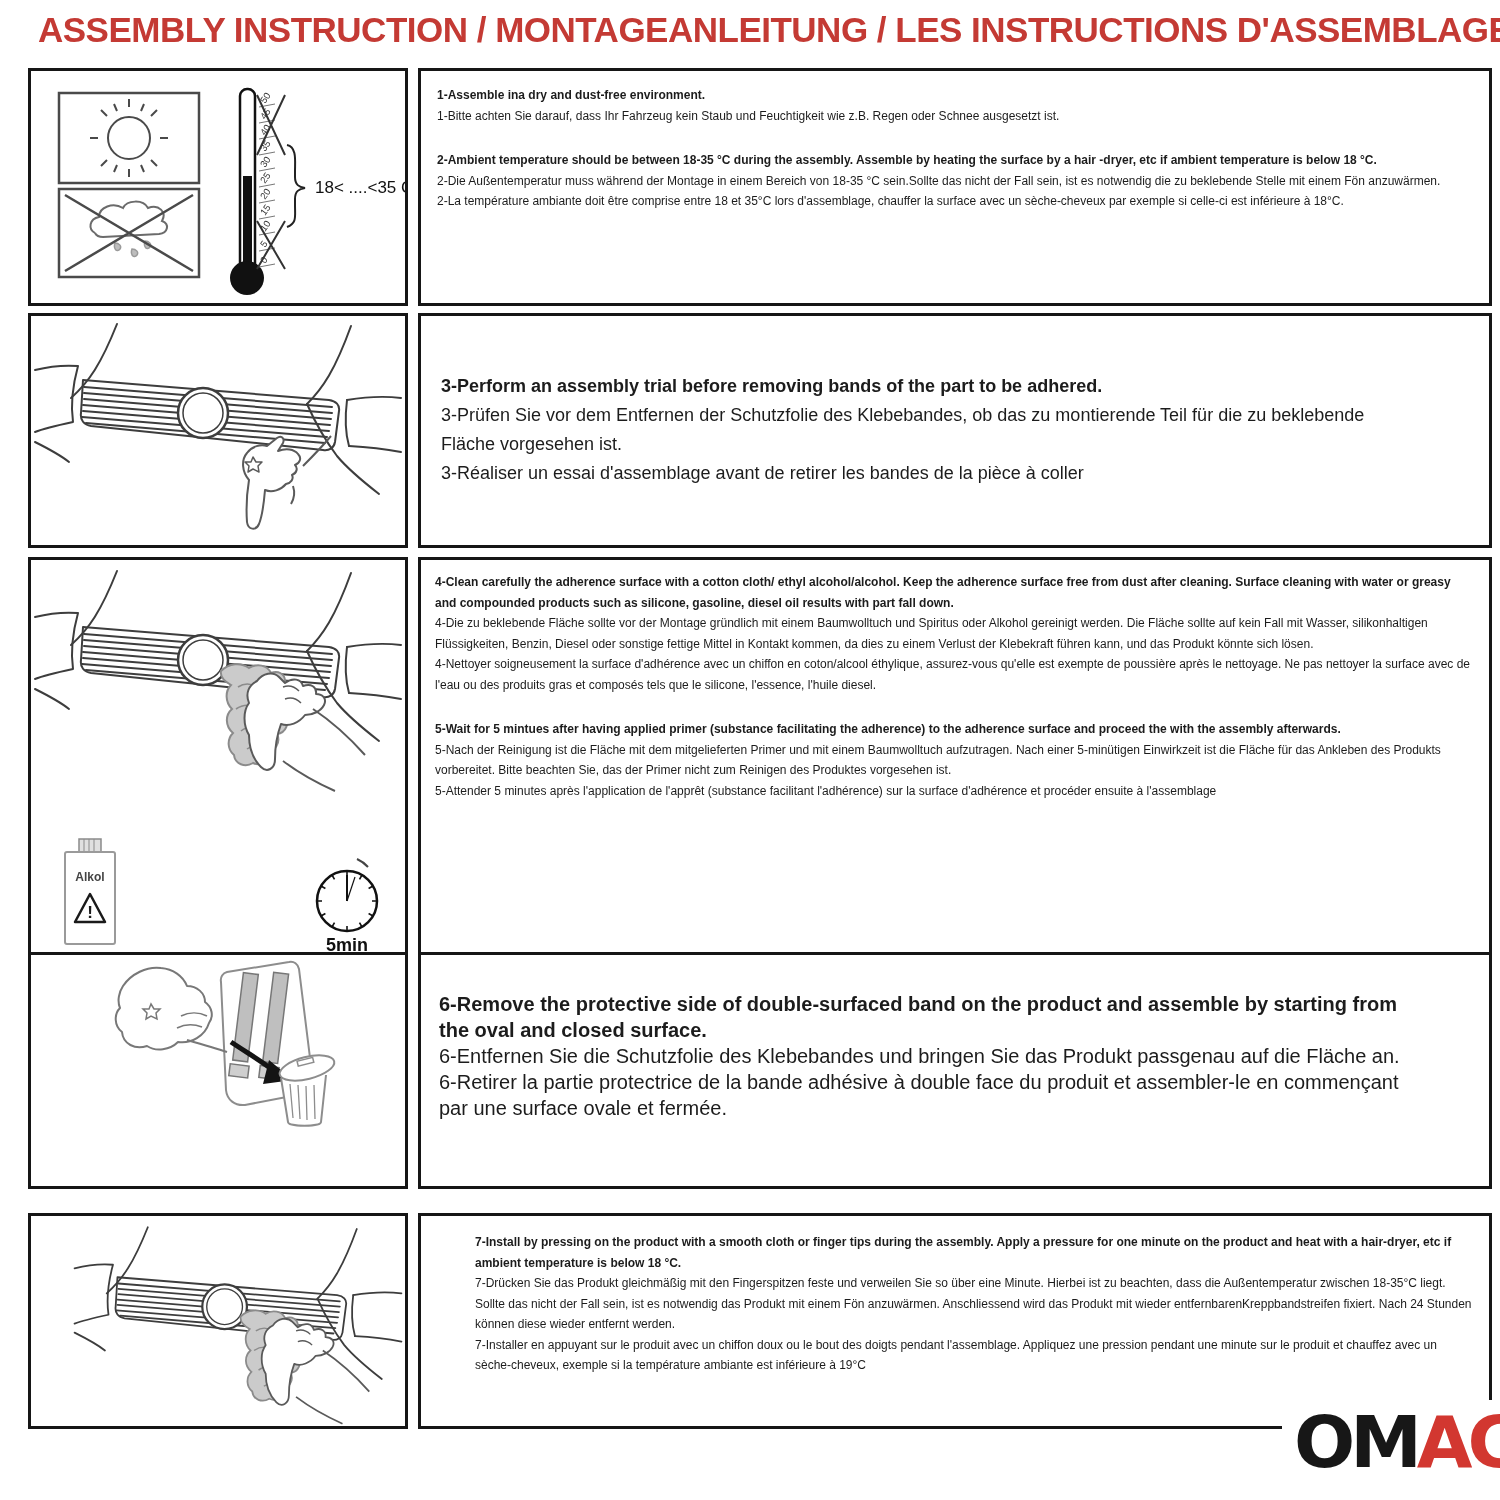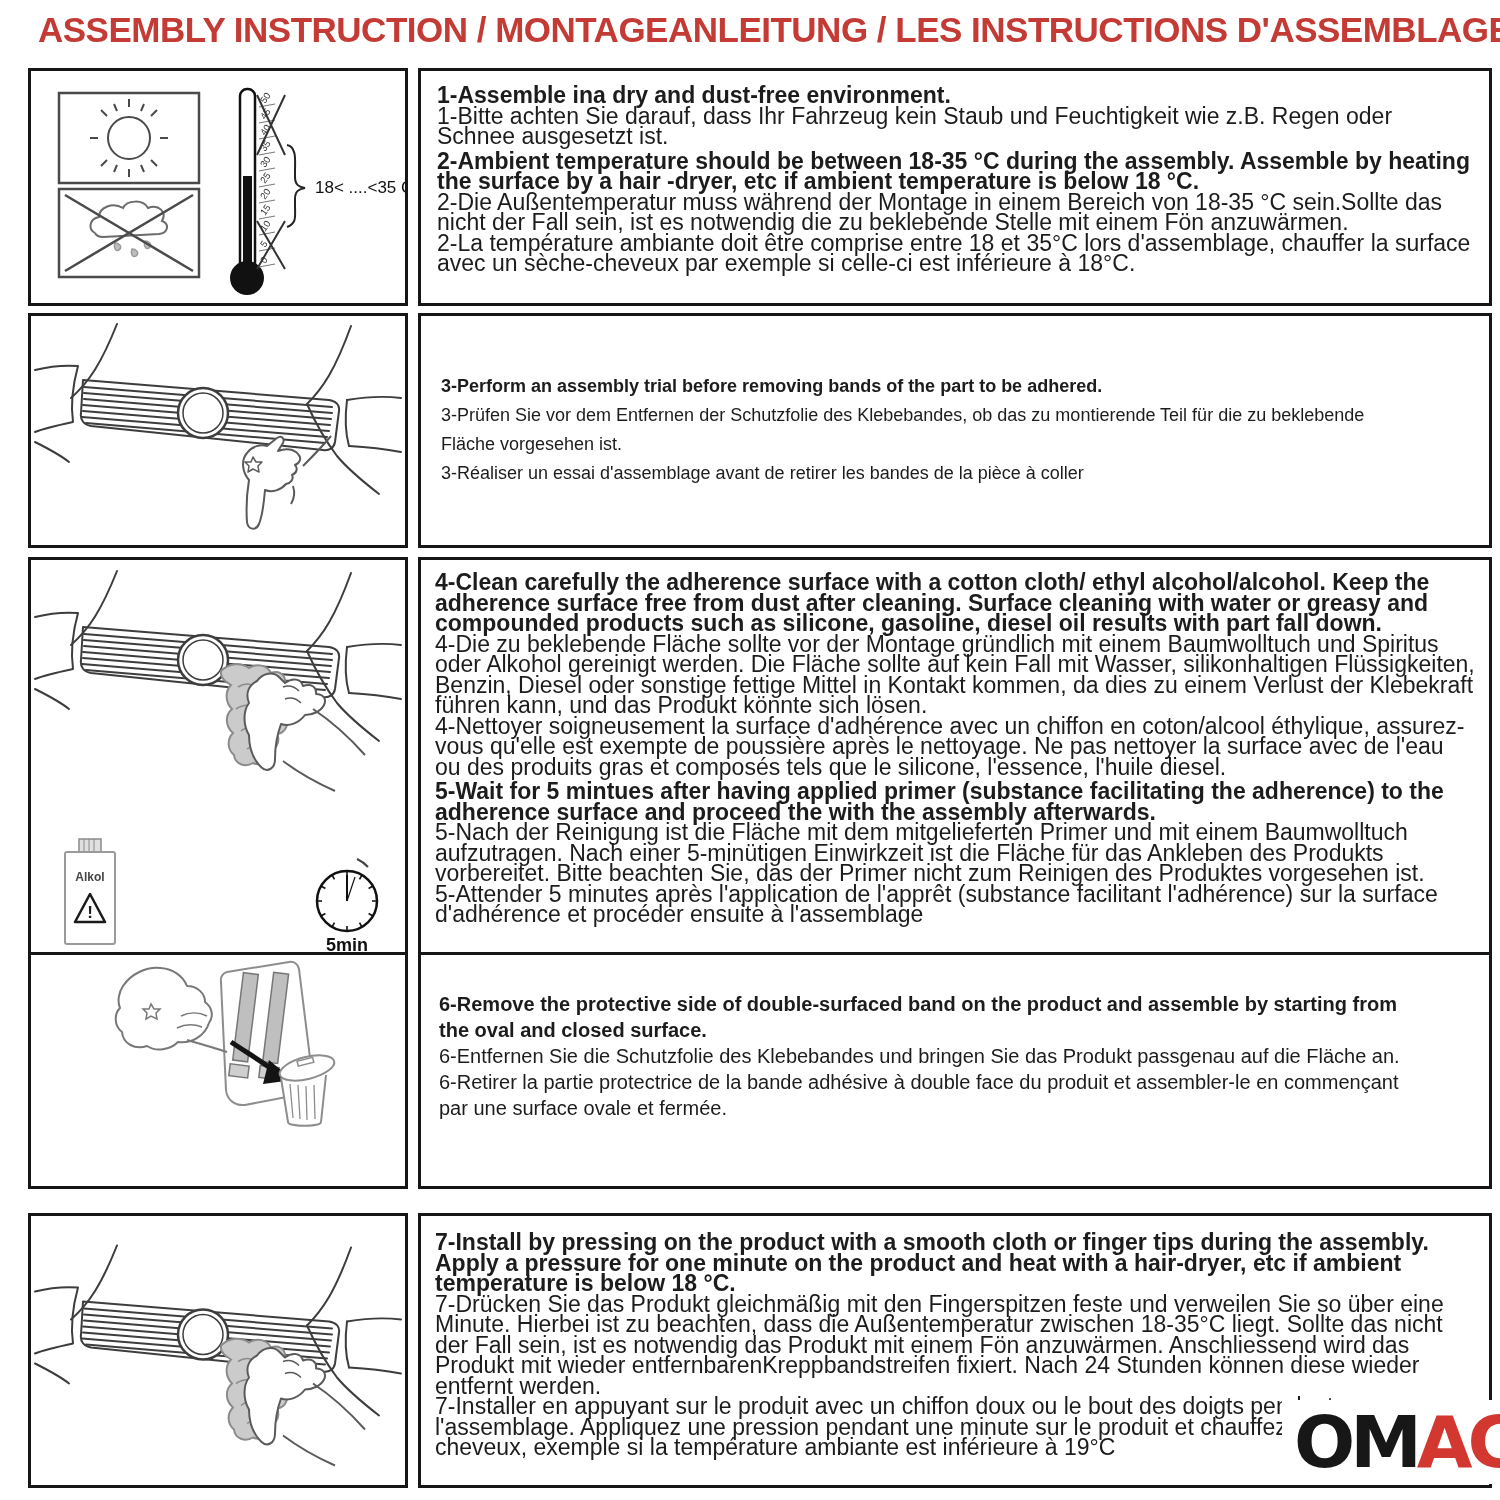--- a/index.html
+++ b/index.html
@@ -7,25 +7,25 @@
         font-family:"Liberation Sans",sans-serif;color:#1c1c1c;}
   .title{position:absolute;left:38px;top:10px;font-size:35px;font-weight:700;
          color:#c43a34;letter-spacing:-0.5px;white-space:nowrap;}
   .box{position:absolute;border:3px solid #161616;background:#fff;box-sizing:border-box;}
   .b-ill{left:28px;width:380px;}
   .b-txt{left:418px;width:1074px;}
   .r1{top:68px;height:238px;}
   .r2{top:313px;height:235px;}
   .r3{top:557px;height:403px;}
   .r4{top:952px;height:237px;}
-  .r5{top:1213px;height:275px;}
-  .txt{font-size:23px;line-height:20.5px;}
+  .r5{top:1213px;height:216px;padding-left:40px;}
+  .txt{font-size:12px;line-height:20.5px;}
   .txt p{margin:0;}
   .txt .b{font-weight:700;}
-  .txt .gap{margin-top:4px;}
+  .txt .gap{margin-top:24px;}
   .pad1{padding:14px 16px 0 16px;}
   .pad2{padding:56px 20px 0 20px;font-size:18px;line-height:29px;}
   .pad2 p{max-width:930px;}
   .pad3{padding:12px 14px 0 14px;}
   .pad4{padding:36px 18px 0 18px;font-size:20px;line-height:26px;}
   .pad4 p{max-width:990px;}
   .pad5{padding:16px 14px 0 14px;}
   .ill-svg{display:block;width:100%;height:100%;}
   .logo{position:absolute;left:1282px;top:1400px;width:218px;height:84px;background:#fff;
         display:flex;align-items:center;padding-left:12px;box-sizing:border-box;

